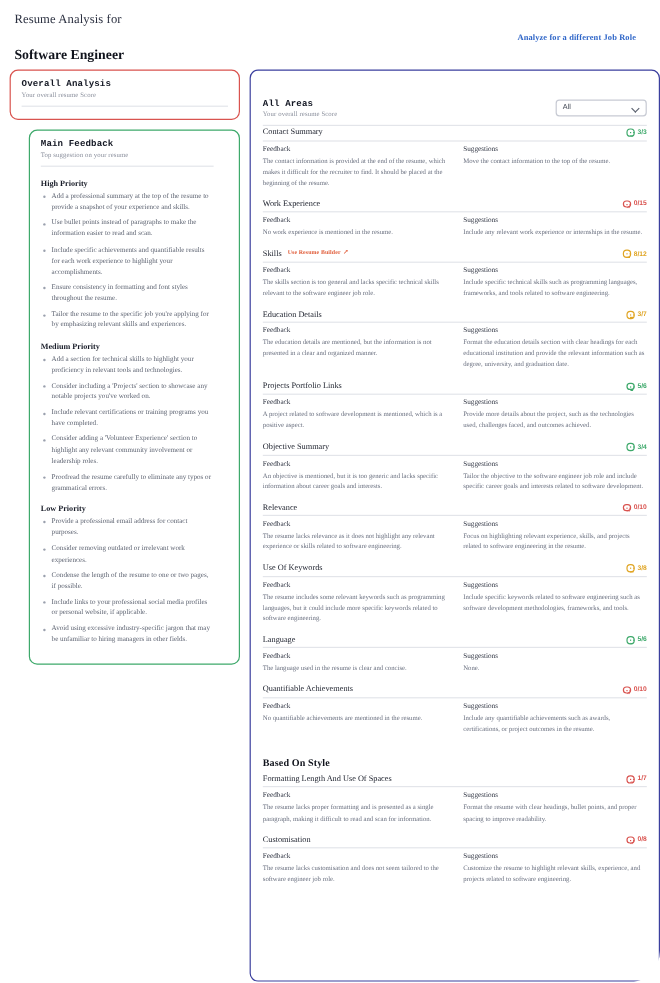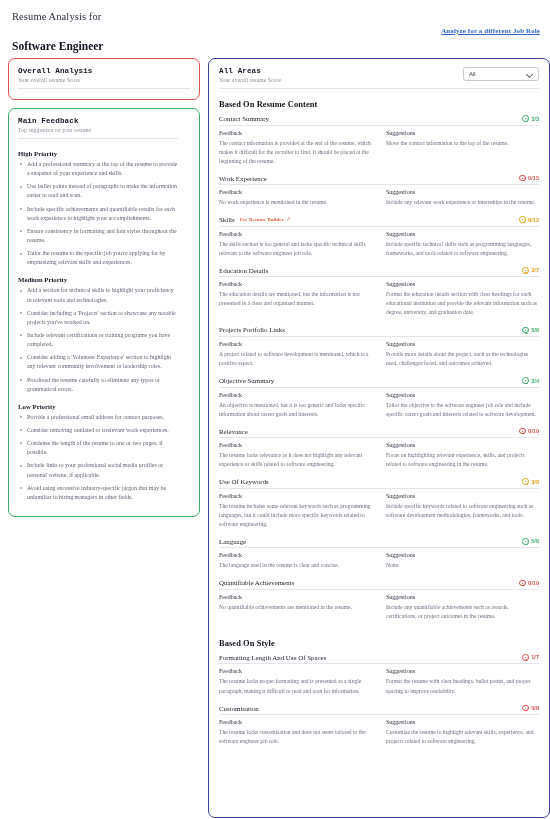--- a/index.html
+++ b/index.html
@@ -3,42 +3,42 @@
 <meta charset="utf-8">
 <style>
   * { box-sizing: border-box; }
   html, body {
     margin: 0; padding: 0;
     width: 550px; height: 819px;
     background: #ffffff;
     font-family: "Liberation Serif", "DejaVu Serif", serif;
     color: #1f2430;
   }
-  .page { width: 550px; height: 819px; position: relative; overflow: hidden; padding: 8px 8px 0 8px; }
+  .page { width: 550px; height: 819px; position: relative; overflow: hidden; padding: 8px 8px 0 8px; border-radius: 27px; }
 
   
   .header { padding: 3px 4px 6px 4px; position: relative; }
   .header .line1 { font-size: 10.5px; color: #2b3040; letter-spacing: .1px; }
   .header .line2 { font-size: 11.5px; font-weight: bold; color: #10131c; margin-top: 18px; }
   .header .jobrole-link {
-    position: absolute; right: 2px; top: 19px;
-    font-size: 7px; color: #2f66c8; text-decoration: underline;
+    position: absolute; right: 12px; top: 19px;
+    font-size: 7px; color: #2f66c8; 
     font-weight: bold; cursor: pointer; letter-spacing: .1px;
   }
 
   
   .body { display: flex; gap: 8px; align-items: flex-start; }
   .col-left { width: 192px; flex: 0 0 192px; }
   .col-right { width: 342px; flex: 0 0 342px; }
 
   
   .card { border-radius: 7px; background: #fff; }
   .card-overall { border: 1.4px solid #d9534f; padding: 8px 9px 10px 9px; }
-  .card-feedback { border: 1.4px solid #3ea96b; padding: 8px 21px 10px 9px; margin-top: 8px; }
-  .card-areas { border: 1.4px solid #3b3f9e; padding: 8px 10px 10px 10px; min-height: 760px; }
+  .card-feedback { border: 1.4px solid #3ea96b; padding: 8px 21px 10px 9px; margin-top: 8px; margin-left: 16px; }
+  .card-areas { border: 1.4px solid #3b3f9e; padding: 24px 10px 10px 10px; min-height: 760px; }
 
   .card-title { font-size: 7.6px; font-weight: bold; color: #141824; letter-spacing: .1px; font-family: Liberation Mono, monospace; }
   .card-sub { font-size: 5.6px; color: #8a8f9c; margin-top: 2px; letter-spacing: .1px; }
   .card-rule { border-bottom: 1px solid #e3e5ea; margin: 5px 0 0 0; }
 
   
   .donut-wrap { display: flex; justify-content: center; align-items: center; padding: 6px 0 2px 0; }
   .donut { position: relative; width: 74px; height: 74px; }
   .donut svg { transform: rotate(-90deg); display: block; }
   .donut .value {
@@ -166,21 +166,20 @@
             <div class="card-title">All Areas</div>
             <div class="card-sub">Your overall resume Score</div>
           </div>
           <div class="select-box">
             <span class="sel-label">All</span>
             <span class="chev"></span>
           </div>
         </div>
         <div class="card-rule"></div>
         <div id="areas-groups">
-            <div class="group-title">Based On Resume Content</div>
             <div class="item">
               <div class="item-head">
                 <div class="item-name">
                   <span>Contact Summary</span>
                 </div>
                 <div class="score good">
                   <span class="face"></span>
                   <span>3/3</span>
                 </div>
               </div>

